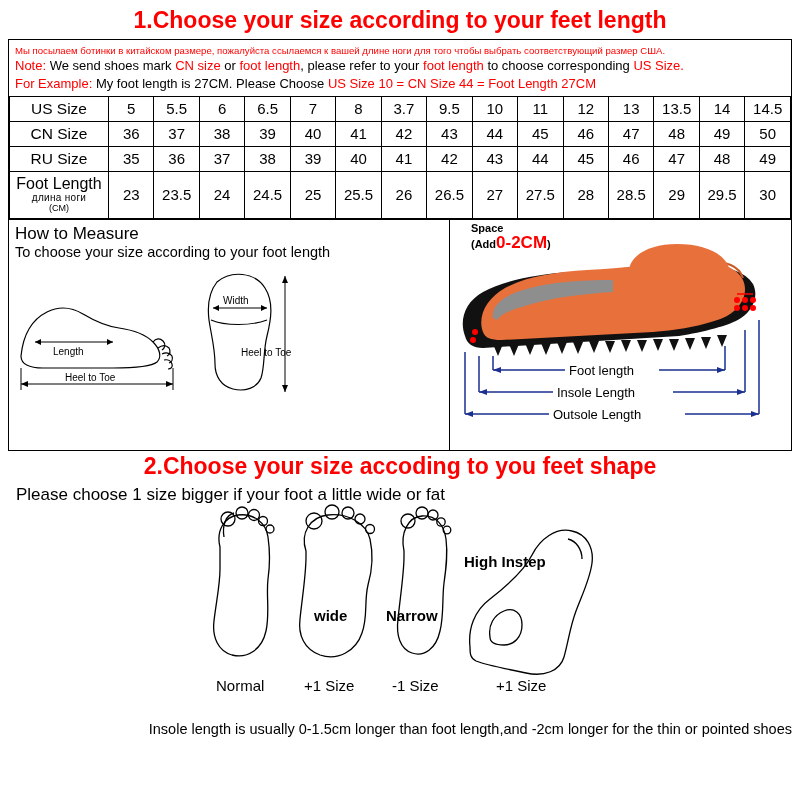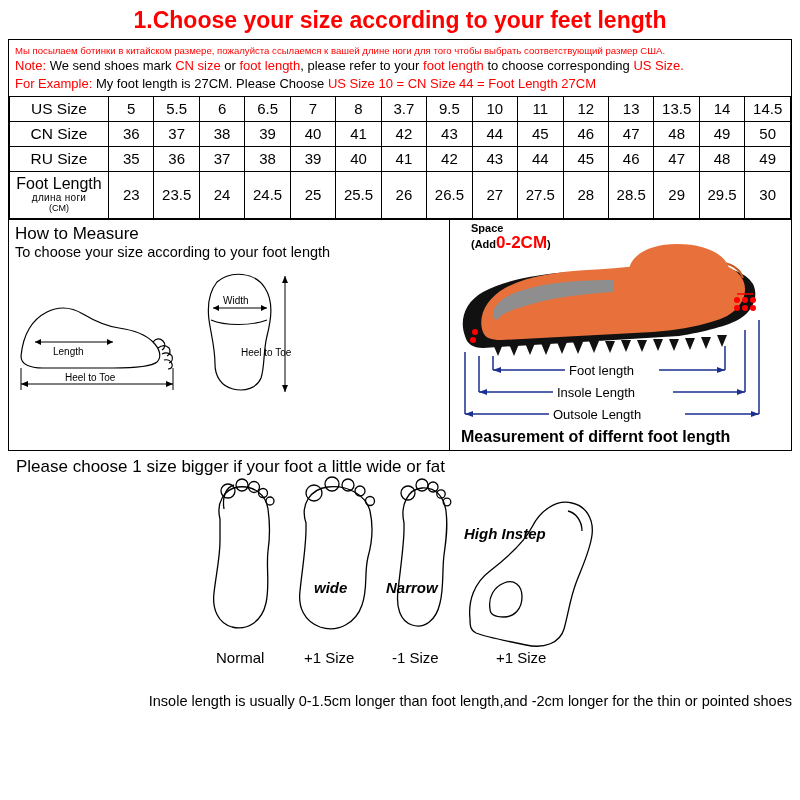--- a/index.html
+++ b/index.html
@@ -131,21 +131,21 @@
     height: 268px;
   }
   .please {
     font-size: 17px;
     padding: 6px 0 0 8px;
   }
   .lbl {
     position: absolute;
     font-size: 15px;
   }
-  .lbl.bold { font-weight: bold; font-style: italic; }
+  .lbl.bold { font-weight: bold; }
 
   .footer-note {
     position: absolute;
     left: 0; right: 0;
     bottom: 10px;
     text-align: right;
     font-size: 14.5px;
   }
 
   svg { display: block; }
@@ -376,24 +376,24 @@
         <rect x="96" y="166" width="136" height="16" fill="#fff"></rect>
         <text x="116" y="135" font-size="13" font-family="Liberation Sans" fill="#000">Foot length</text>
         <text x="104" y="157" font-size="13" font-family="Liberation Sans" fill="#000">Insole Length</text>
         <text x="100" y="179" font-size="13" font-family="Liberation Sans" fill="#000">Outsole Length</text>
 
         <g stroke="#ff0000" stroke-width="1.5" fill="none">
           <path d="M284,54 L300,54"></path>
         </g>
       </svg>
 
-      <div class="measure-caption">Measurement of differnt foot length</div>
     </div>
   </div>
 
+  <div class="heading-red" id="heading2">2.Choose your size accoding to you feet shape</div>
 
   <div class="sec2">
     <div class="please">Please choose 1 size bigger if your foot a little wide or fat</div>
 
     <svg class="abs" style="left:190px; top:24px;" width="92" height="170" viewBox="0 0 92 170">
       <g fill="none" stroke="#000" stroke-width="1.3">
         <path d="M22,44 C18,28 26,14 40,12 C56,10 68,20 70,34 C72,48 72,62 70,76 C68,92 72,110 68,128 C64,146 50,156 34,152 C20,148 14,134 16,118 C18,100 22,82 22,66 Z"></path>
         <path d="M26,34 C24,22 28,12 36,10"></path>
         <circle cx="30" cy="16" r="7"></circle>
         <circle cx="44" cy="10" r="6"></circle>

